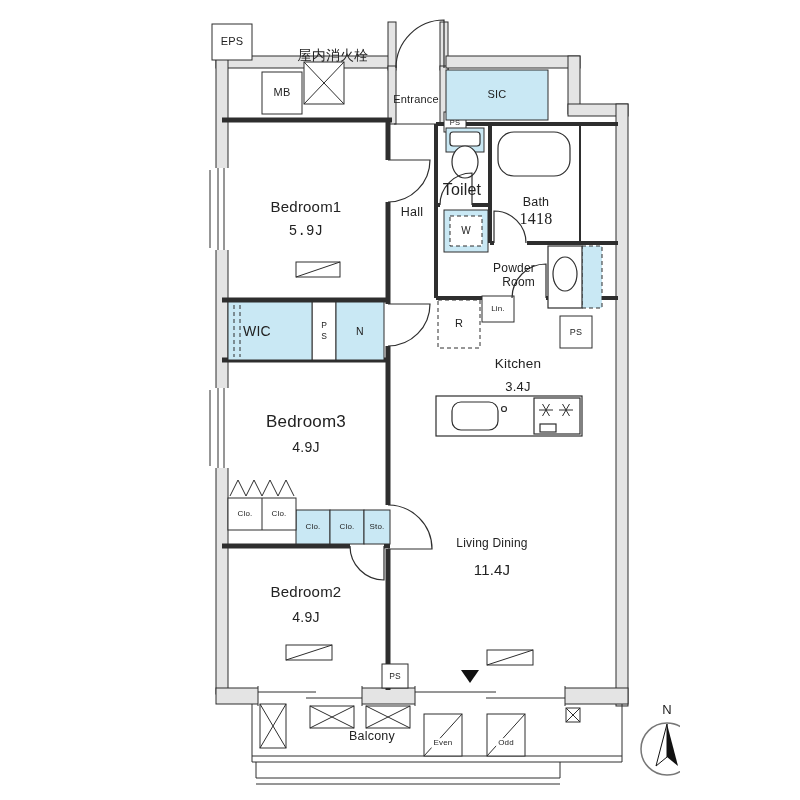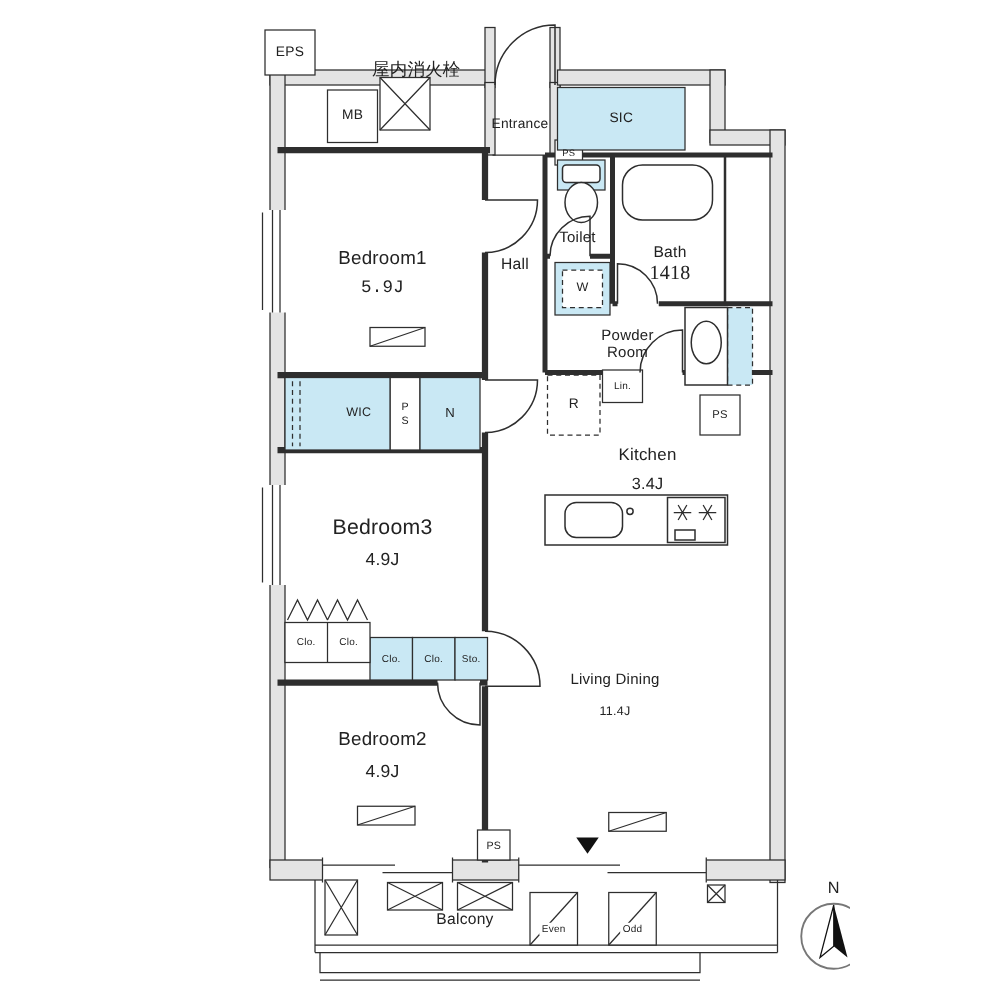--- a/index.html
+++ b/index.html
@@ -16,21 +16,21 @@
   .ln   { fill:none; stroke:var(--line,#2e2e2e); }
   .thin { stroke-width:1; }
   .fixture rect, .fixture ellipse, .fixture circle { fill:#fff; stroke:var(--line,#2e2e2e); stroke-width:1.2; }
   .fixture path { fill:none; stroke:var(--line,#2e2e2e); stroke-width:1; }
   .sym rect { fill:#fff; stroke:var(--line,#2e2e2e); stroke-width:1; }
   .sym path { fill:none; stroke:var(--line,#2e2e2e); stroke-width:1; }
 
   
   .lbl { position:absolute; transform:translate(-50%,-50%); white-space:nowrap; color:#222;
          letter-spacing:.2px; line-height:1.2; }
-  .lbl.wrap { white-space:normal; width:66px; text-align:center; }
+  .lbl.wrap { white-space:normal; width:66px; text-align:right; }
   .lbl.vert { writing-mode:vertical-rl; text-orientation:upright; letter-spacing:1px; }
   .lbl.bg { background:#fff; padding:0 2px; }
 </style>
 </head>
 <body>
 
 <div class="stage">
 
   <svg width="800" height="800" viewBox="0 0 800 800">
 
@@ -205,45 +205,45 @@
       <polygon points="667,724 656,766 667,757" fill="#fff" stroke="#111" stroke-width="1"></polygon>
     </g>
   </svg>
 
   <div class="lbl" style="left:232px;top:42px;font-size:11px;">EPS</div>
   <div class="lbl" style="left:333px;top:55px;font-size:14px;">屋内消火栓</div>
   <div class="lbl" style="left:282px;top:93px;font-size:11px;">MB</div>
   <div class="lbl" style="left:416px;top:100px;font-size:11px;">Entrance</div>
   <div class="lbl" style="left:455px;top:122px;font-size:7.5px;">PS</div>
   <div class="lbl" style="left:497px;top:95px;font-size:11px;">SIC</div>
-  <div class="lbl" style="left:462px;top:190px;font-size:12px;">Toilet</div>
+  <div class="lbl" style="left:462px;top:190px;font-size:16px;">Toilet</div>
   <div class="lbl" style="left:412px;top:212px;font-size:12.5px;">Hall</div>
   <div class="lbl" style="left:536px;top:202px;font-size:12.5px;">Bath</div>
   <div class="lbl" style="left:536px;top:219px;font-size:16px;font-family:Liberation Serif, serif;">1418</div>
   <div class="lbl" style="left:306px;top:207px;font-size:15px;">Bedroom1</div>
   <div class="lbl" style="left:306px;top:231px;font-size:14px;font-family:Liberation Mono, monospace;">5.9J</div>
   <div class="lbl" style="left:466px;top:231px;font-size:10px;">W</div>
   <div class="lbl wrap" style="left:502px;top:275px;font-size:12px;">Powder Room</div>
   <div class="lbl" style="left:498px;top:309px;font-size:8px;">Lin.</div>
   <div class="lbl" style="left:576px;top:332px;font-size:9px;">PS</div>
-  <div class="lbl" style="left:287px;top:331px;font-size:10px;">WIC</div>
+  <div class="lbl" style="left:257px;top:331px;font-size:14px;">WIC</div>
   <div class="lbl vert" style="left:324px;top:331px;font-size:8.5px;">PS</div>
   <div class="lbl" style="left:360px;top:331px;font-size:10.5px;">N</div>
   <div class="lbl" style="left:459px;top:324px;font-size:11px;">R</div>
   <div class="lbl" style="left:518px;top:364px;font-size:13.5px;">Kitchen</div>
   <div class="lbl" style="left:518px;top:387px;font-size:13px;">3.4J</div>
   <div class="lbl" style="left:306px;top:422px;font-size:17px;">Bedroom3</div>
   <div class="lbl" style="left:306px;top:447px;font-size:14px;">4.9J</div>
   <div class="lbl" style="left:245px;top:514px;font-size:8px;">Clo.</div>
   <div class="lbl" style="left:279px;top:514px;font-size:8px;">Clo.</div>
   <div class="lbl" style="left:313px;top:527px;font-size:8px;">Clo.</div>
   <div class="lbl" style="left:347px;top:527px;font-size:8px;">Clo.</div>
   <div class="lbl" style="left:377px;top:527px;font-size:8px;">Sto.</div>
   <div class="lbl" style="left:492px;top:543px;font-size:12px;">Living Dining</div>
-  <div class="lbl" style="left:492px;top:570px;font-size:10px;">11.4J</div>
+  <div class="lbl" style="left:492px;top:570px;font-size:15px;">11.4J</div>
   <div class="lbl" style="left:306px;top:592px;font-size:15px;">Bedroom2</div>
   <div class="lbl" style="left:306px;top:617px;font-size:14px;">4.9J</div>
   <div class="lbl" style="left:395px;top:676px;font-size:8.5px;">PS</div>
   <div class="lbl" style="left:372px;top:736px;font-size:12.5px;">Balcony</div>
   <div class="lbl bg" style="left:443px;top:743px;font-size:8px;">Even</div>
   <div class="lbl bg" style="left:506px;top:743px;font-size:8px;">Odd</div>
   <div class="lbl" style="left:667px;top:710px;font-size:13px;">N</div>
 
 </div>
 

